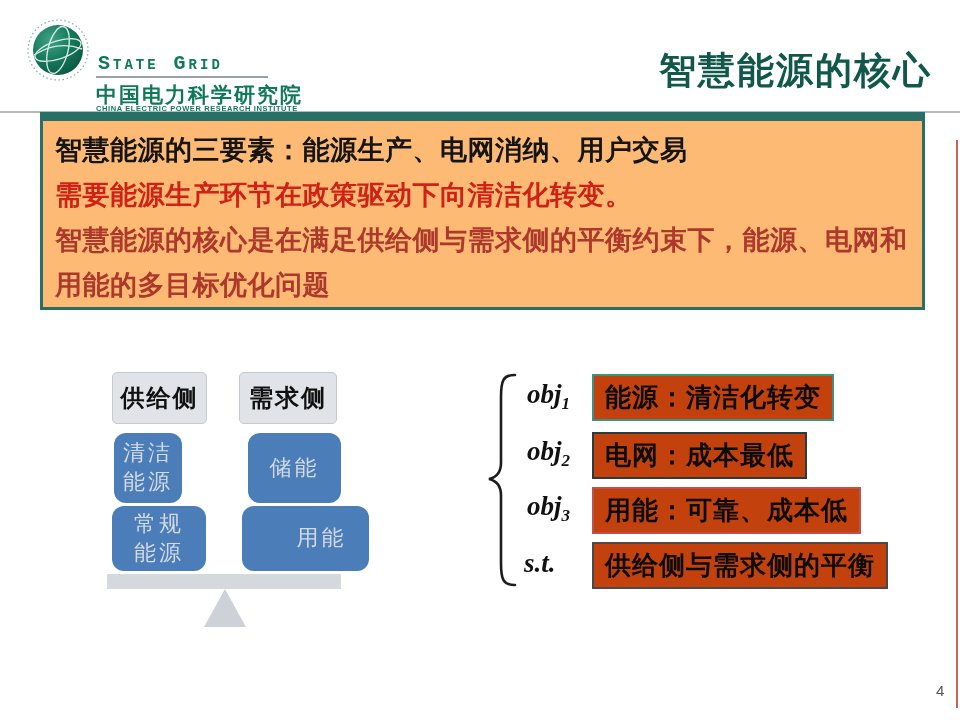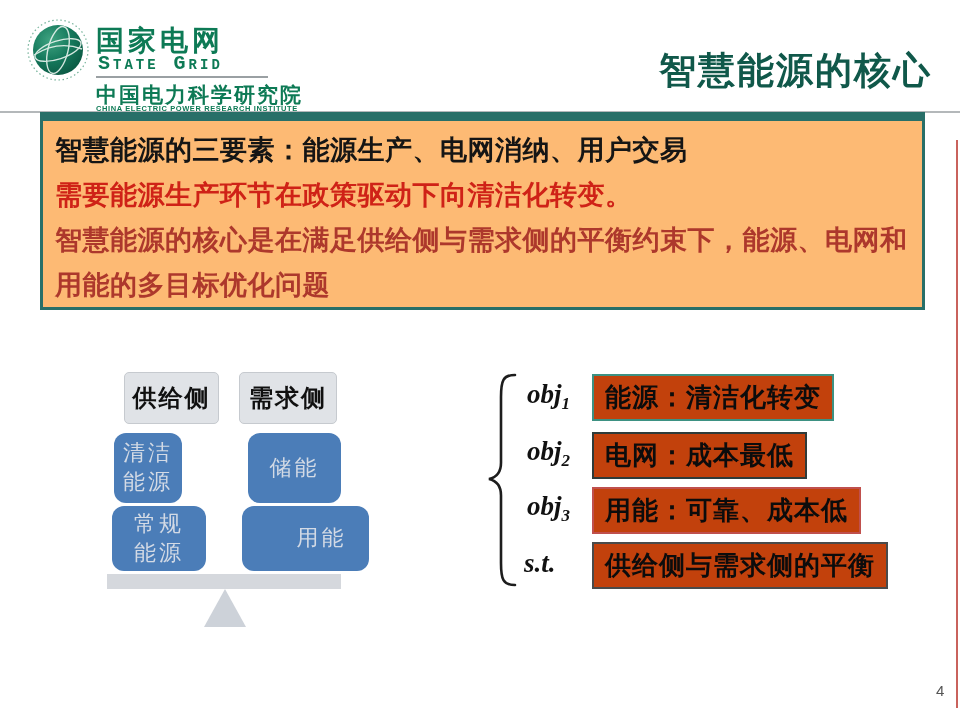--- a/index.html
+++ b/index.html
@@ -27,21 +27,21 @@
   .summary-box p{margin:0;font-size:27px;font-weight:bold;line-height:45px;letter-spacing:0.5px;}
   .s-line1{color:#151515;}
   .s-line2{color:#cf2217;}
   .s-line3{color:#ad382c;}
   
   .side-label{
     position:absolute;background:#e0e3e7;border:1px solid #c6cacf;border-radius:5px;
     display:flex;align-items:center;justify-content:center;
     font-size:24px;font-weight:bold;color:#101010;letter-spacing:2px;
   }
-  .lbl-supply{left:124px;top:372px;width:93px;height:50px;}
+  .lbl-supply{left:112px;top:372px;width:93px;height:50px;}
   .lbl-demand{left:239px;top:372px;width:96px;height:50px;}
   .blue-box{
     position:absolute;background:#4b7db8;border-radius:12px;color:#d3dae5;
     display:flex;align-items:center;justify-content:center;text-align:center;
     font-size:22px;letter-spacing:3px;line-height:1.3;white-space:pre-line;
   }
   .bb-clean{left:114px;top:433px;width:68px;height:70px;}
   .bb-storage{left:248px;top:433px;width:93px;height:70px;}
   .bb-conv{left:112px;top:506px;width:94px;height:65px;}
   .bb-use{left:242px;top:506px;width:95px;height:65px;padding-left:32px;}
@@ -88,21 +88,20 @@
       </defs>
       <circle cx="32" cy="32" r="30" fill="none" stroke="#2c8a66" stroke-width="1.2" stroke-dasharray="1.5 2.6" opacity="0.65"></circle>
       <circle cx="32" cy="32" r="25" fill="url(#gl)"></circle>
       <g stroke="#eaf4ef" stroke-width="1.4" fill="none" opacity="0.9">
         <ellipse cx="32" cy="32" rx="24" ry="9" transform="rotate(-18 32 32)"></ellipse>
         <ellipse cx="32" cy="32" rx="10" ry="24" transform="rotate(14 32 32)"></ellipse>
         <path d="M 8 37 Q 32 22 56 31"></path>
       </g>
     </svg>
   </div>
-  <div class="org-cn">国家电网</div>
   <div class="org-en">State Grid</div>
   <div class="logo-divider"></div>
   <div class="inst-cn">中国电力科学研究院</div>
   <div class="inst-en">CHINA ELECTRIC POWER RESEARCH INSTITUTE</div>
   <div class="slide-title">智慧能源的核心</div>
 
   <div class="top-rule"></div>
 
   <div class="summary-box">
     <p class="s-line1">智慧能源的三要素：能源生产、电网消纳、用户交易</p>

